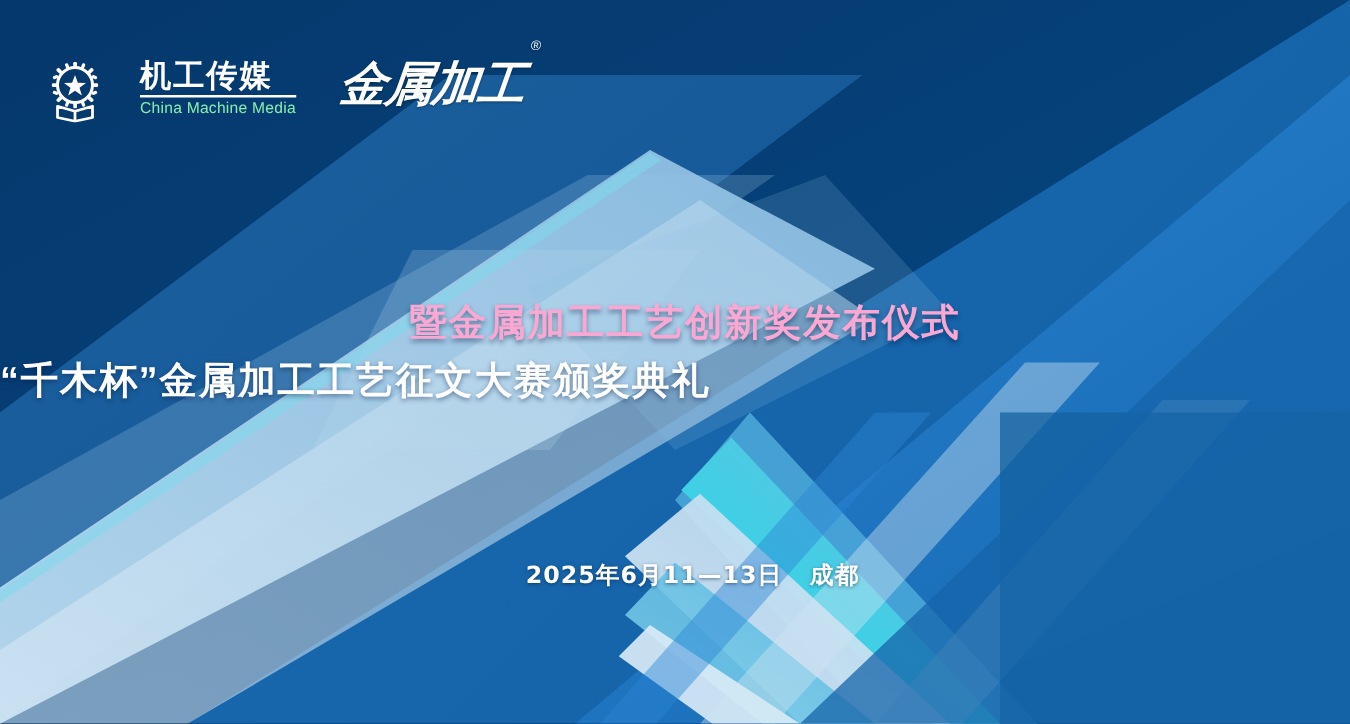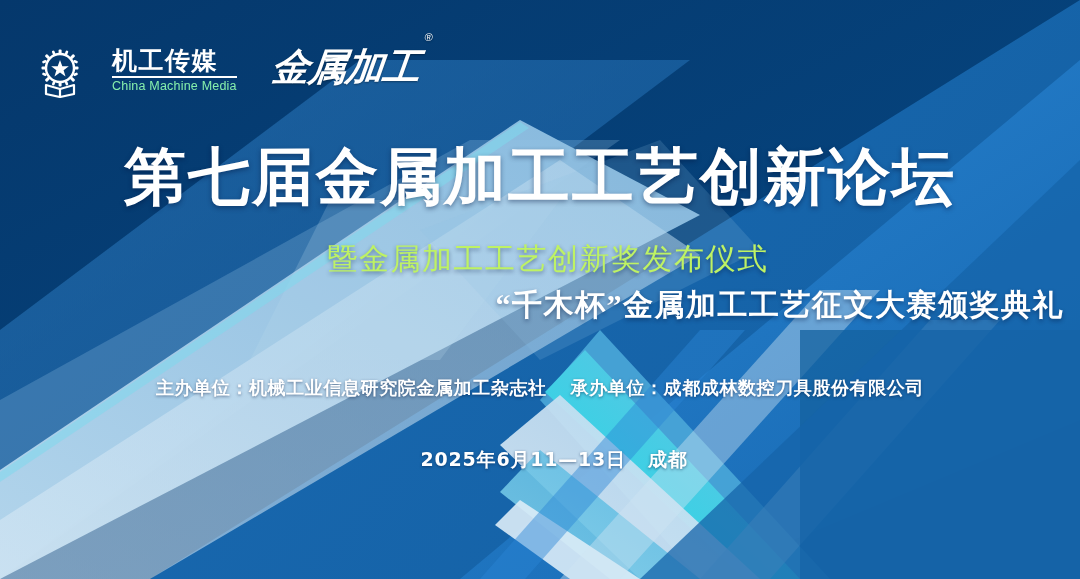--- a/index.html
+++ b/index.html
@@ -69,32 +69,32 @@
     letter-spacing:2px;
     line-height:1;
     font-family:"DejaVu Sans","Liberation Sans",sans-serif;
     text-shadow:0 2px 5px rgba(0,20,60,.45);
     white-space:nowrap;
   }
 
   .sub1{
     position:absolute;left:16px;right:0;top:242px;
     text-align:center;
-    color:#bef264;
-    font-size:30px;font-weight:normal;letter-spacing:1.5px;line-height:1.15;
+    color:#f9a8d4;
+    font-size:30px;font-weight:bold;letter-spacing:1.5px;line-height:1.15;
     font-family:"DejaVu Sans","Liberation Sans",sans-serif;
     text-shadow:0 2px 4px rgba(0,20,60,.45);
     white-space:nowrap;
   }
   .sub2{
     position:absolute;left:0;right:16px;top:288px;
-    text-align:right;
+    text-align:left;
     color:#ffffff;
     font-size:30px;font-weight:bold;letter-spacing:1.5px;line-height:1.15;
-    font-family:Liberation Serif, serif;
+    font-family:Liberation Sans, sans-serif;
     text-shadow:0 2px 4px rgba(0,20,60,.45);
     white-space:nowrap;
   }
 
   .orgline{
     position:absolute;left:0;right:0;top:376px;
     text-align:center;
     color:#ffffff;
     font-size:18px;font-weight:bold;letter-spacing:.6px;
     font-family:"DejaVu Sans","Liberation Sans",sans-serif;
@@ -241,27 +241,23 @@
       <div class="logo-en">China Machine Media</div>
     </div>
 
     <div class="logo-brand">
       <span>金属加工</span><span class="logo-reg">®</span>
     </div>
   </div>
 
   <div class="content">
 
-    <div class="main-title">第七届金属加工工艺创新论坛</div>
 
     <div class="sub1">暨金属加工工艺创新奖发布仪式</div>
     <div class="sub2">“千木杯”金属加工工艺征文大赛颁奖典礼</div>
 
-    <div class="orgline">
-      <span>主办单位：</span><span>机械工业信息研究院金属加工杂志社</span><span class="gap"></span><span>承办单位：</span><span>成都成林数控刀具股份有限公司</span>
-    </div>
 
     <div class="dateline">
       <span>2025年6月11—13日</span><span class="gap"></span><span>成都</span>
     </div>
 
   </div>
 </div>
 
 </body></html>

